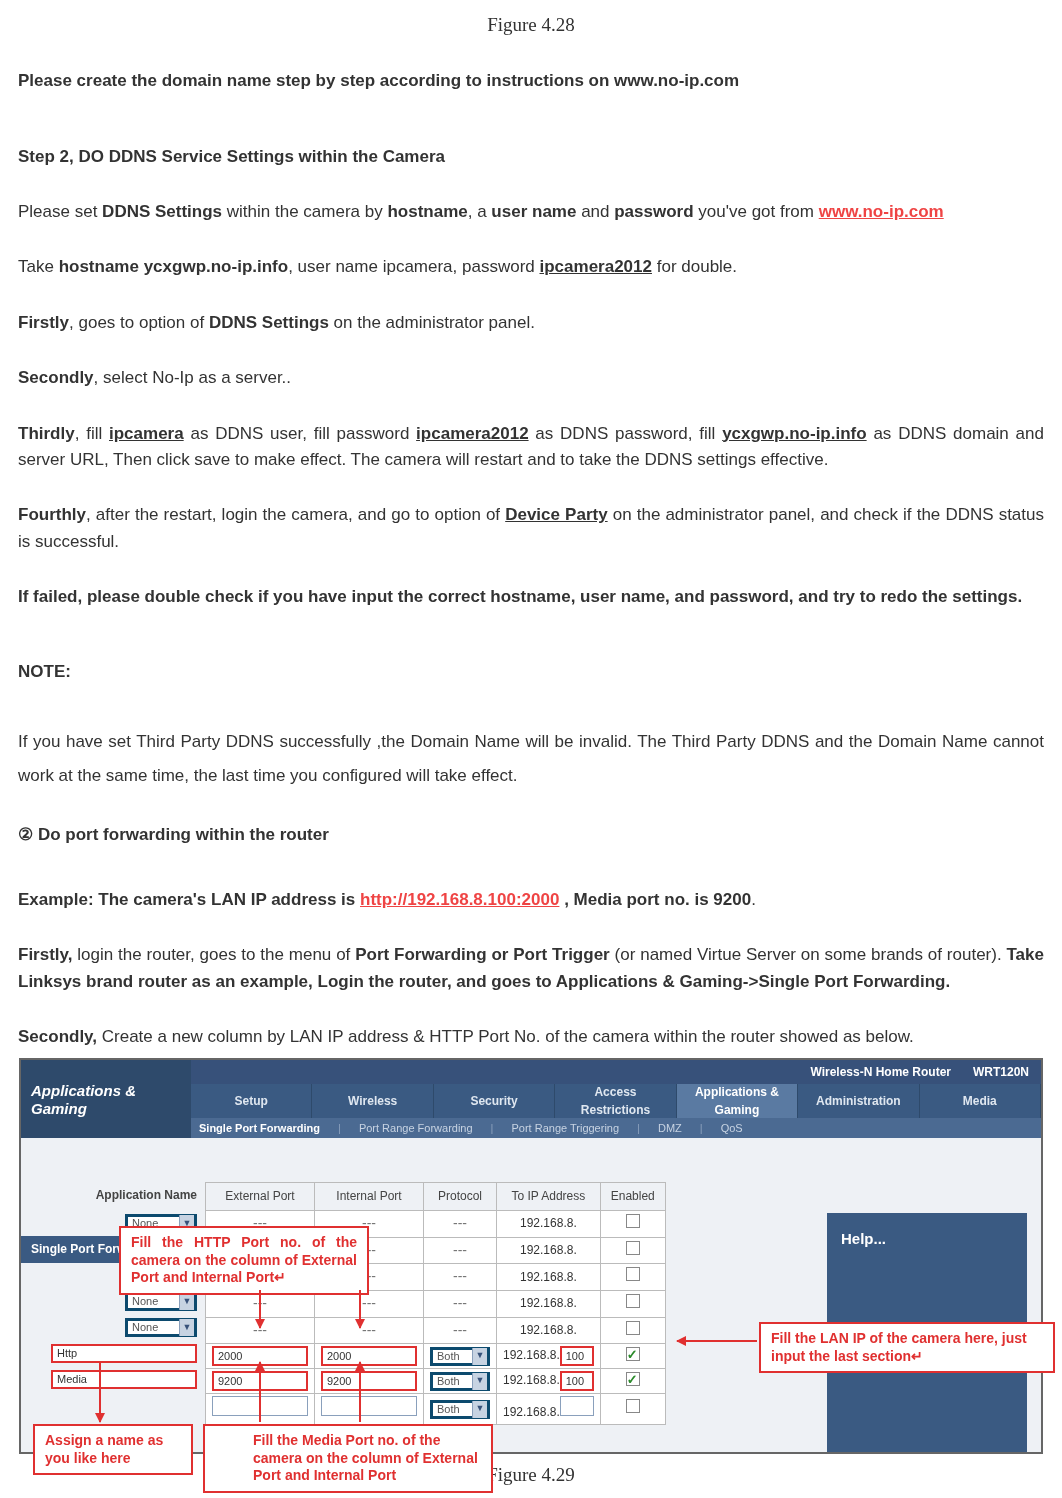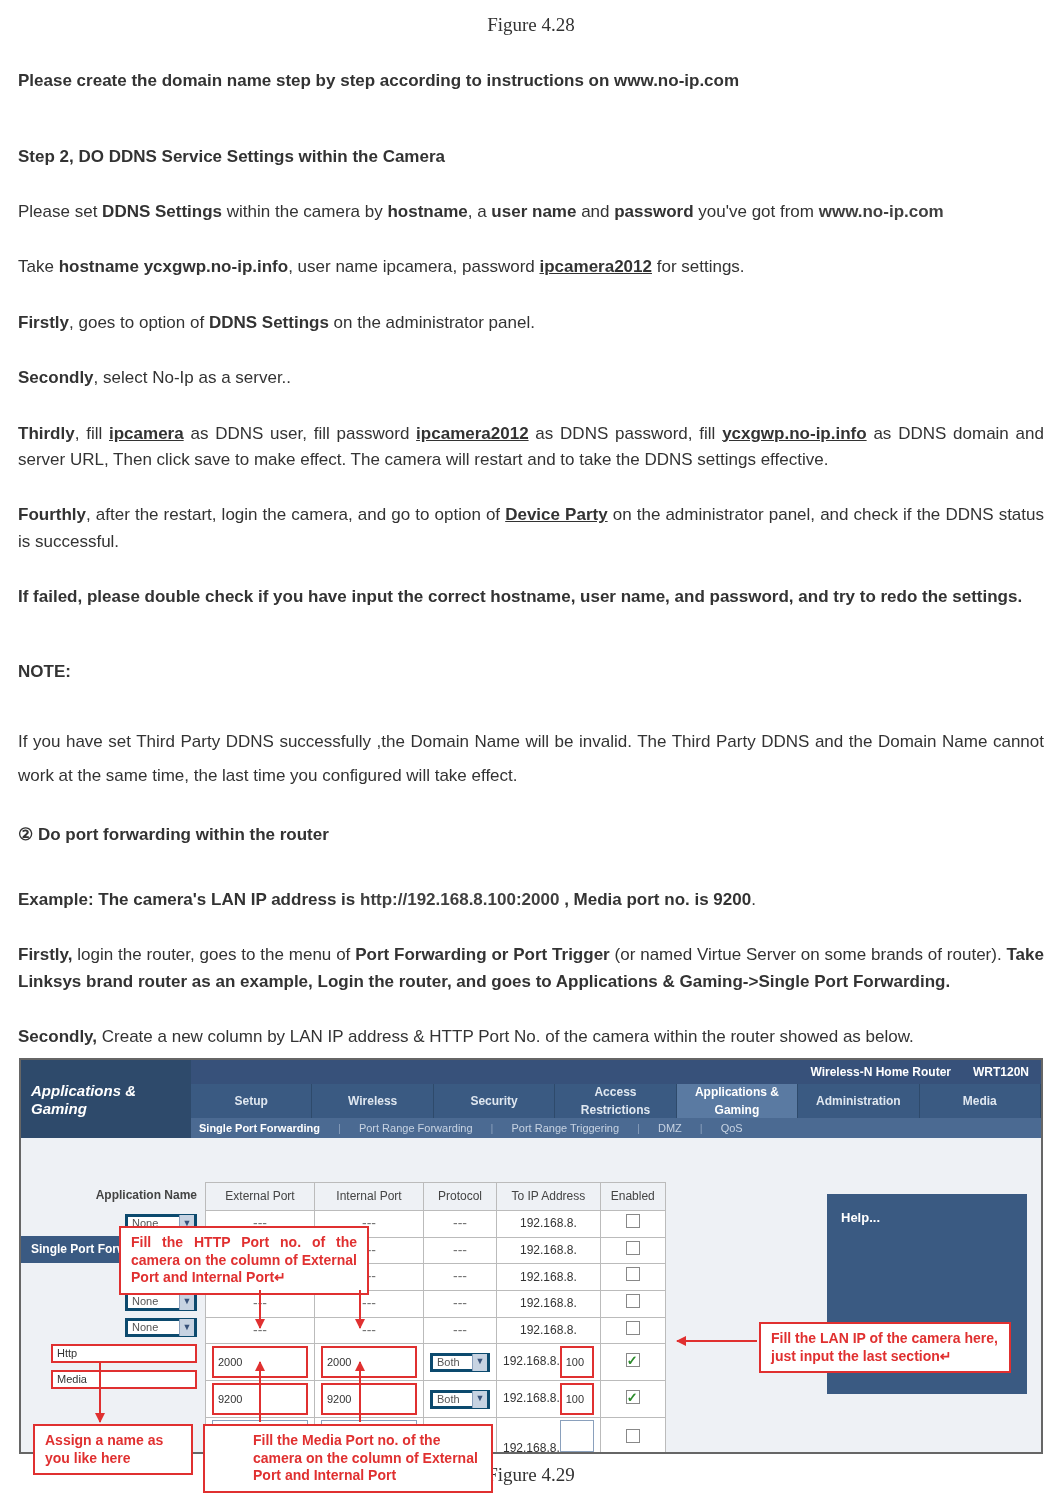--- a/index.html
+++ b/index.html
@@ -9,21 +9,21 @@
     background: #fff;
     color: #333;
     padding: 10px 18px 20px 18px;
     font-size: 17px;
     line-height: 1.55;
   }
   .fig-caption { text-align: center; font-family: "Times New Roman", serif; font-size: 19px; color: #333; margin-bottom: 18px; }
   .fig-caption-bottom { text-align: center; font-family: "Times New Roman", serif; font-size: 19px; color: #333; margin-top: 6px; }
   .para { margin-bottom: 2px; text-align: justify; color: #333; margin-top: 29px; }
   .bold { font-weight: bold; }
-  .link { color: #404040; font-weight: bold; }
+  .link { color: #ef4444; text-decoration: underline; font-weight: bold; }
   .u { text-decoration: underline; }
   .gap { height: 18px; }
   .gap-sm { height: 8px; }
 
   
   .router-wrap { position: relative; width: 1024px; margin: 8px auto 0 auto; }
   .router-box {
     border: 2px solid #666;
     background: #fff;
     width: 1024px;
@@ -75,29 +75,29 @@
     position: absolute; left: 184px; top: 44px; font-size: 12px; color: #333;
     border-collapse: collapse;
   }
   .tbl th { background: #eef1f5; font-weight: normal; padding: 4px 10px; border: 1px solid #bbb; font-size: 12px; color: #444; }
   .tbl td { background: #fff; border: 1px solid #bbb; padding: 2px 6px; height: 24px; text-align: center; }
   .appname-col { position: absolute; left: 14px; top: 44px; font-size: 12px; color: #444; width: 168px; }
   .appname-col .hdr { text-align: right; padding: 4px 6px 6px 0; font-weight: bold; color: #444; }
   .appname-col .row { height: 26px; display: flex; justify-content: flex-end; align-items: center; padding-right: 6px; }
   .sel { width: 72px; height: 19px; border: 3px solid #0c4a6e; background: #fff; font-size: 11px; color: #555; padding-left: 4px; display: inline-flex; align-items: center; justify-content: space-between; }
   .sel .arrow { width: 15px; height: 17px; background: #c7d3e2; border-left: 1px solid #8aa0bc; color: #37517a; font-size: 9px; display: flex; align-items: center; justify-content: center; }
-  .txtin { width: 96px; height: 32px; border: 1px solid #8aa0bc; background: #fff; font-size: 11px; color: #333; padding: 0 4px; display: inline-flex; align-items: center; }
+  .txtin { width: 96px; height: 20px; border: 1px solid #8aa0bc; background: #fff; font-size: 11px; color: #333; padding: 0 4px; display: inline-flex; align-items: center; }
   .txtin.red { border: 2px solid #e03030; }
   .txtred-wide { width: 146px; height: 19px; border: 2px solid #e03030; background: #fff; font-size: 11px; color: #333; padding: 0 4px; display: inline-flex; align-items: center; }
   .dash { color: #777; font-size: 14px; }
   .chk { width: 14px; height: 14px; border: 1px solid #888; display: inline-block; background: #fff; position: relative; }
   .chk.on::after { content: "✓"; color: #2a8a2a; position: absolute; left: 0; top: -3px; font-size: 13px; font-weight: bold; }
   .help-box {
-    position: absolute; right: 14px; top: 56px; width: 200px; height: 200px;
-    background: #3a5a82; color: #fff; font-size: 13px; font-weight: bold;
+    position: absolute; right: 14px; top: 75px; width: 200px; height: 248px;
+    background: #3a5a82; color: #fff; font-size: 15px; font-weight: bold;
     padding: 14px;
   }
   
   .callout {
     position: absolute; background: #fff; border: 2px solid #e03030; color: #e03030;
     font-weight: bold; font-size: 14px; padding: 6px 10px; line-height: 1.25;
   }
   .arrow-red-h {
     position: absolute; height: 2px; background: #e03030;
   }
@@ -123,21 +123,21 @@
 <p class="para bold">Please create the domain name step by step according to instructions on www.no-ip.com</p>
 <div class="gap"></div>
 
 <p class="para bold">Step 2, DO DDNS Service Settings within the Camera</p>
 
 <p class="para">
   <span>Please set </span><span class="bold">DDNS Settings</span><span> within the camera by </span><span class="bold">hostname</span><span>, a </span><span class="bold">user name</span><span> and </span><span class="bold">password</span><span> you've got from </span><a class="link">www.no-ip.com</a>
 </p>
 
 <p class="para">
-  <span>Take </span><span class="bold">hostname ycxgwp.no-ip.info</span><span>, user name ipcamera, password </span><span class="bold u">ipcamera2012</span><span> for settings.</span>
+  <span>Take </span><span class="bold">hostname ycxgwp.no-ip.info</span><span>, user name ipcamera, password </span><span class="bold u">ipcamera2012</span><span> for double.</span>
 </p>
 
 <p class="para">
   <span class="bold">Firstly</span><span>, goes to option of </span><span class="bold">DDNS Settings</span><span> on the administrator panel.</span>
 </p>
 
 <p class="para">
   <span class="bold">Secondly</span><span>, select No-Ip as a server..</span>
 </p>
 
@@ -322,21 +322,21 @@
         </table>
 
       <div class="help-box">Help...</div>
     </div>
   </div>
 
   <div class="callout" style="left:100px; top:168px; width:250px; text-align:justify;">Fill the HTTP Port no. of the camera on the column of External Port and Internal Port↵</div>
   <div class="arrow-red-v" style="left:240px; top:232px; height:38px;"></div>
   <div class="arrow-red-v" style="left:340px; top:232px; height:38px;"></div>
 
-  <div class="callout" style="left:740px; top:264px; width:252px;">Fill the LAN IP of the camera here, just input the last section↵</div>
+  <div class="callout" style="left:740px; top:264px; width:296px;">Fill the LAN IP of the camera here, just input the last section↵</div>
   <div class="arrow-red-h left" style="left:658px; top:282px; width:80px;"></div>
 
   <div class="arrow-red-v" style="left:80px; top:304px; height:60px;"></div>
   <div class="callout" style="left:14px; top:366px; width:160px;">Assign a name as you like here</div>
 
   <div class="arrow-red-v up" style="left:240px; top:304px; height:60px;"></div>
   <div class="arrow-red-v up" style="left:340px; top:304px; height:60px;"></div>
   <div class="callout" style="left:184px; top:366px; width:290px;padding-left:48px;">Fill the Media Port no. of the camera on the column of External Port and Internal Port</div>
 </div>
 

